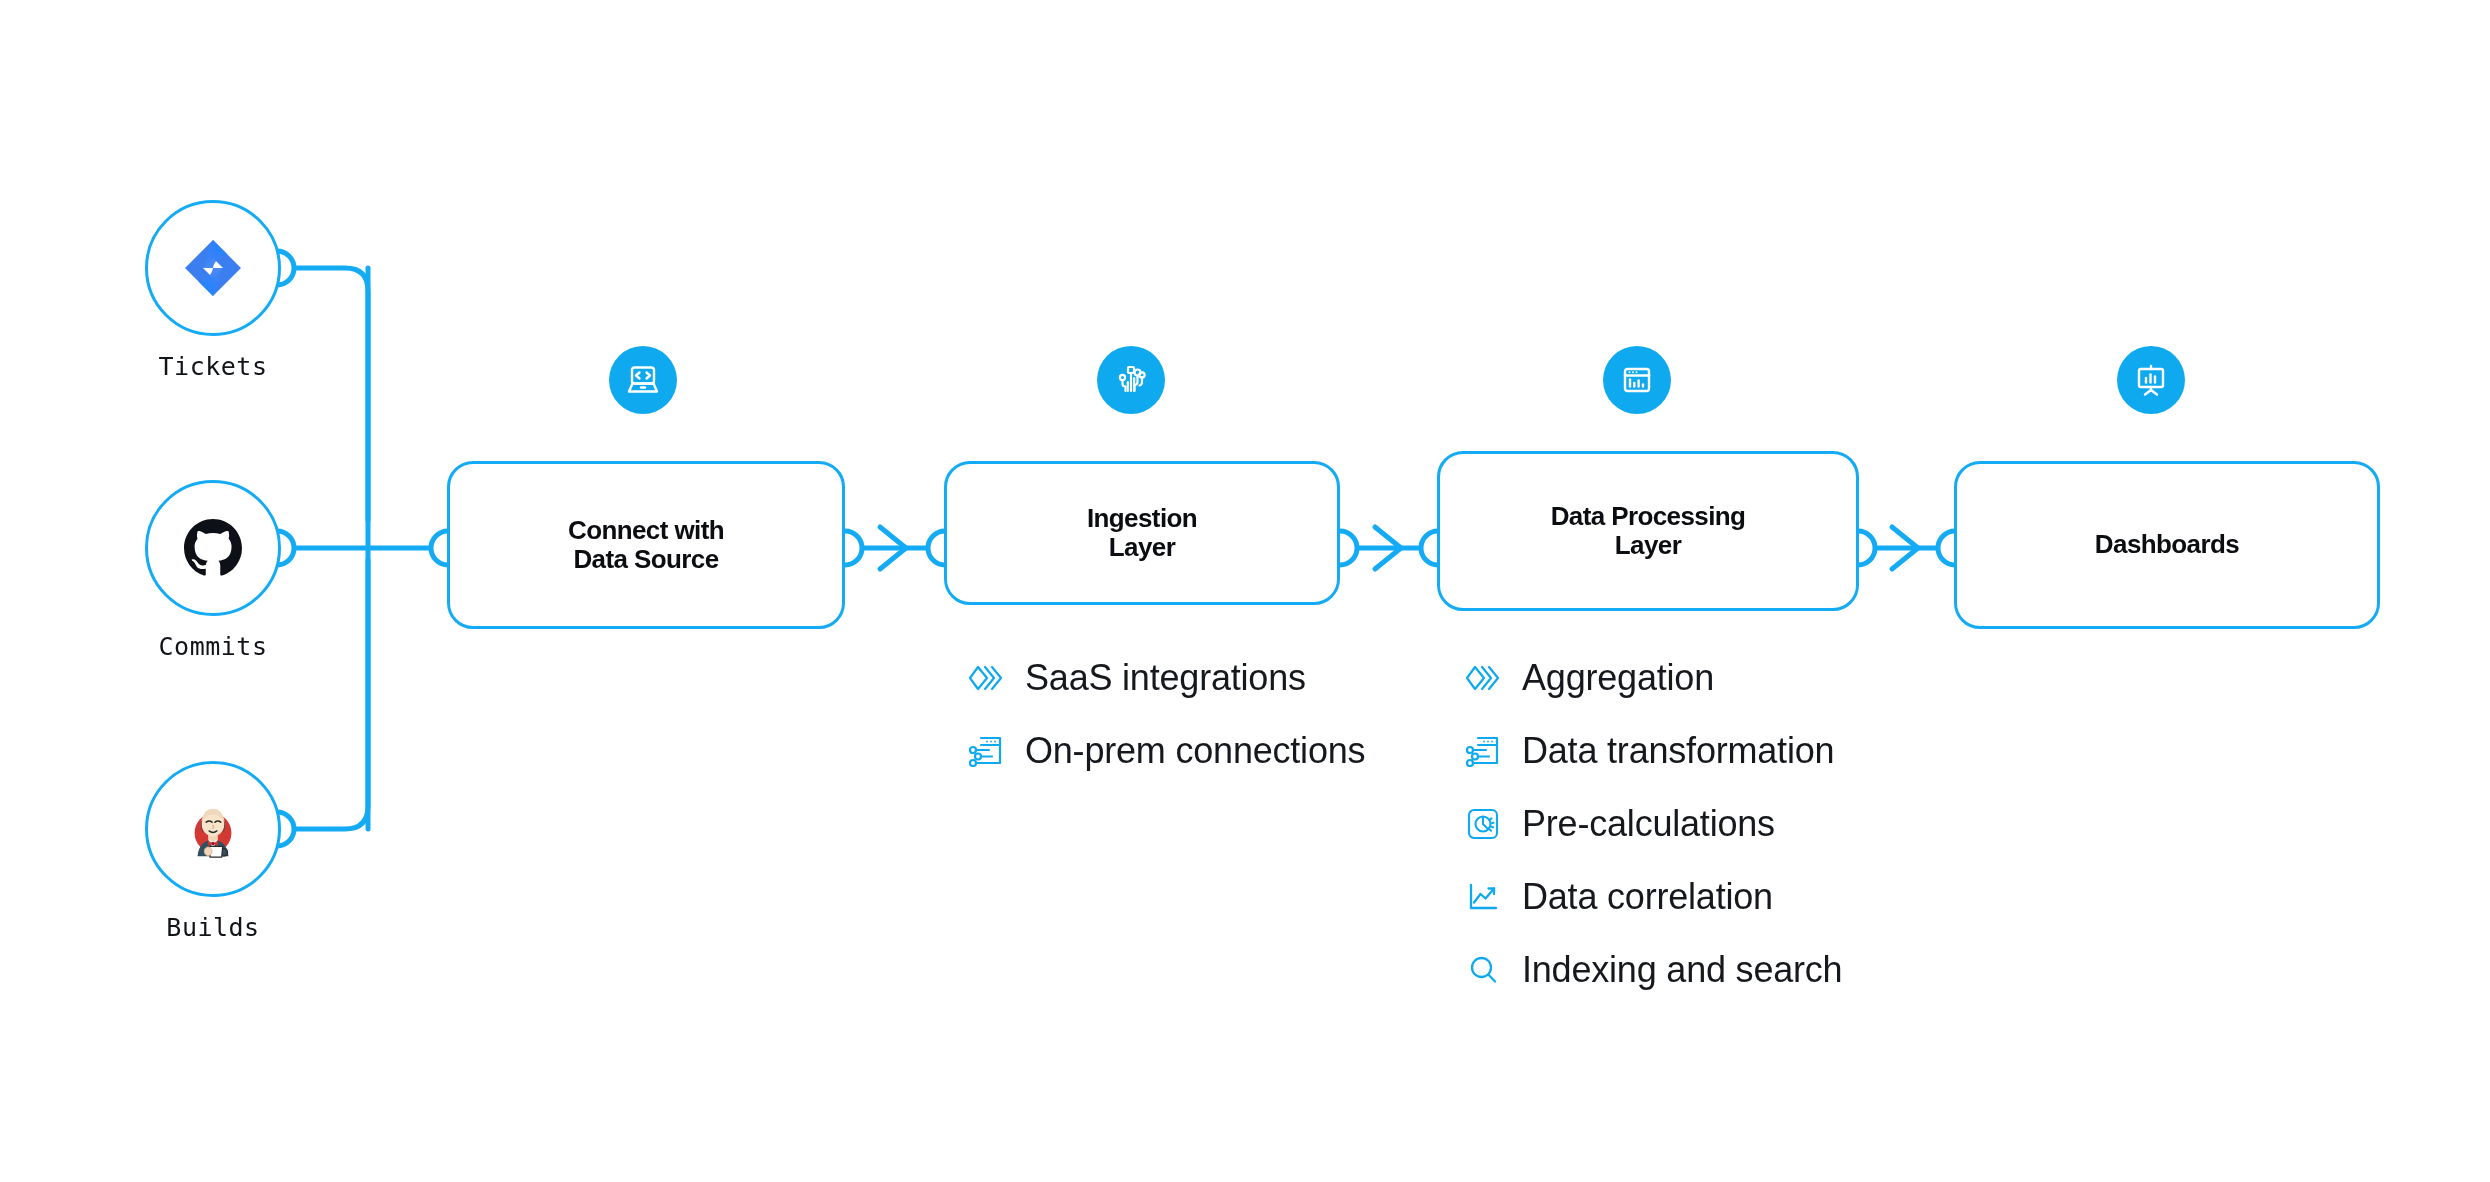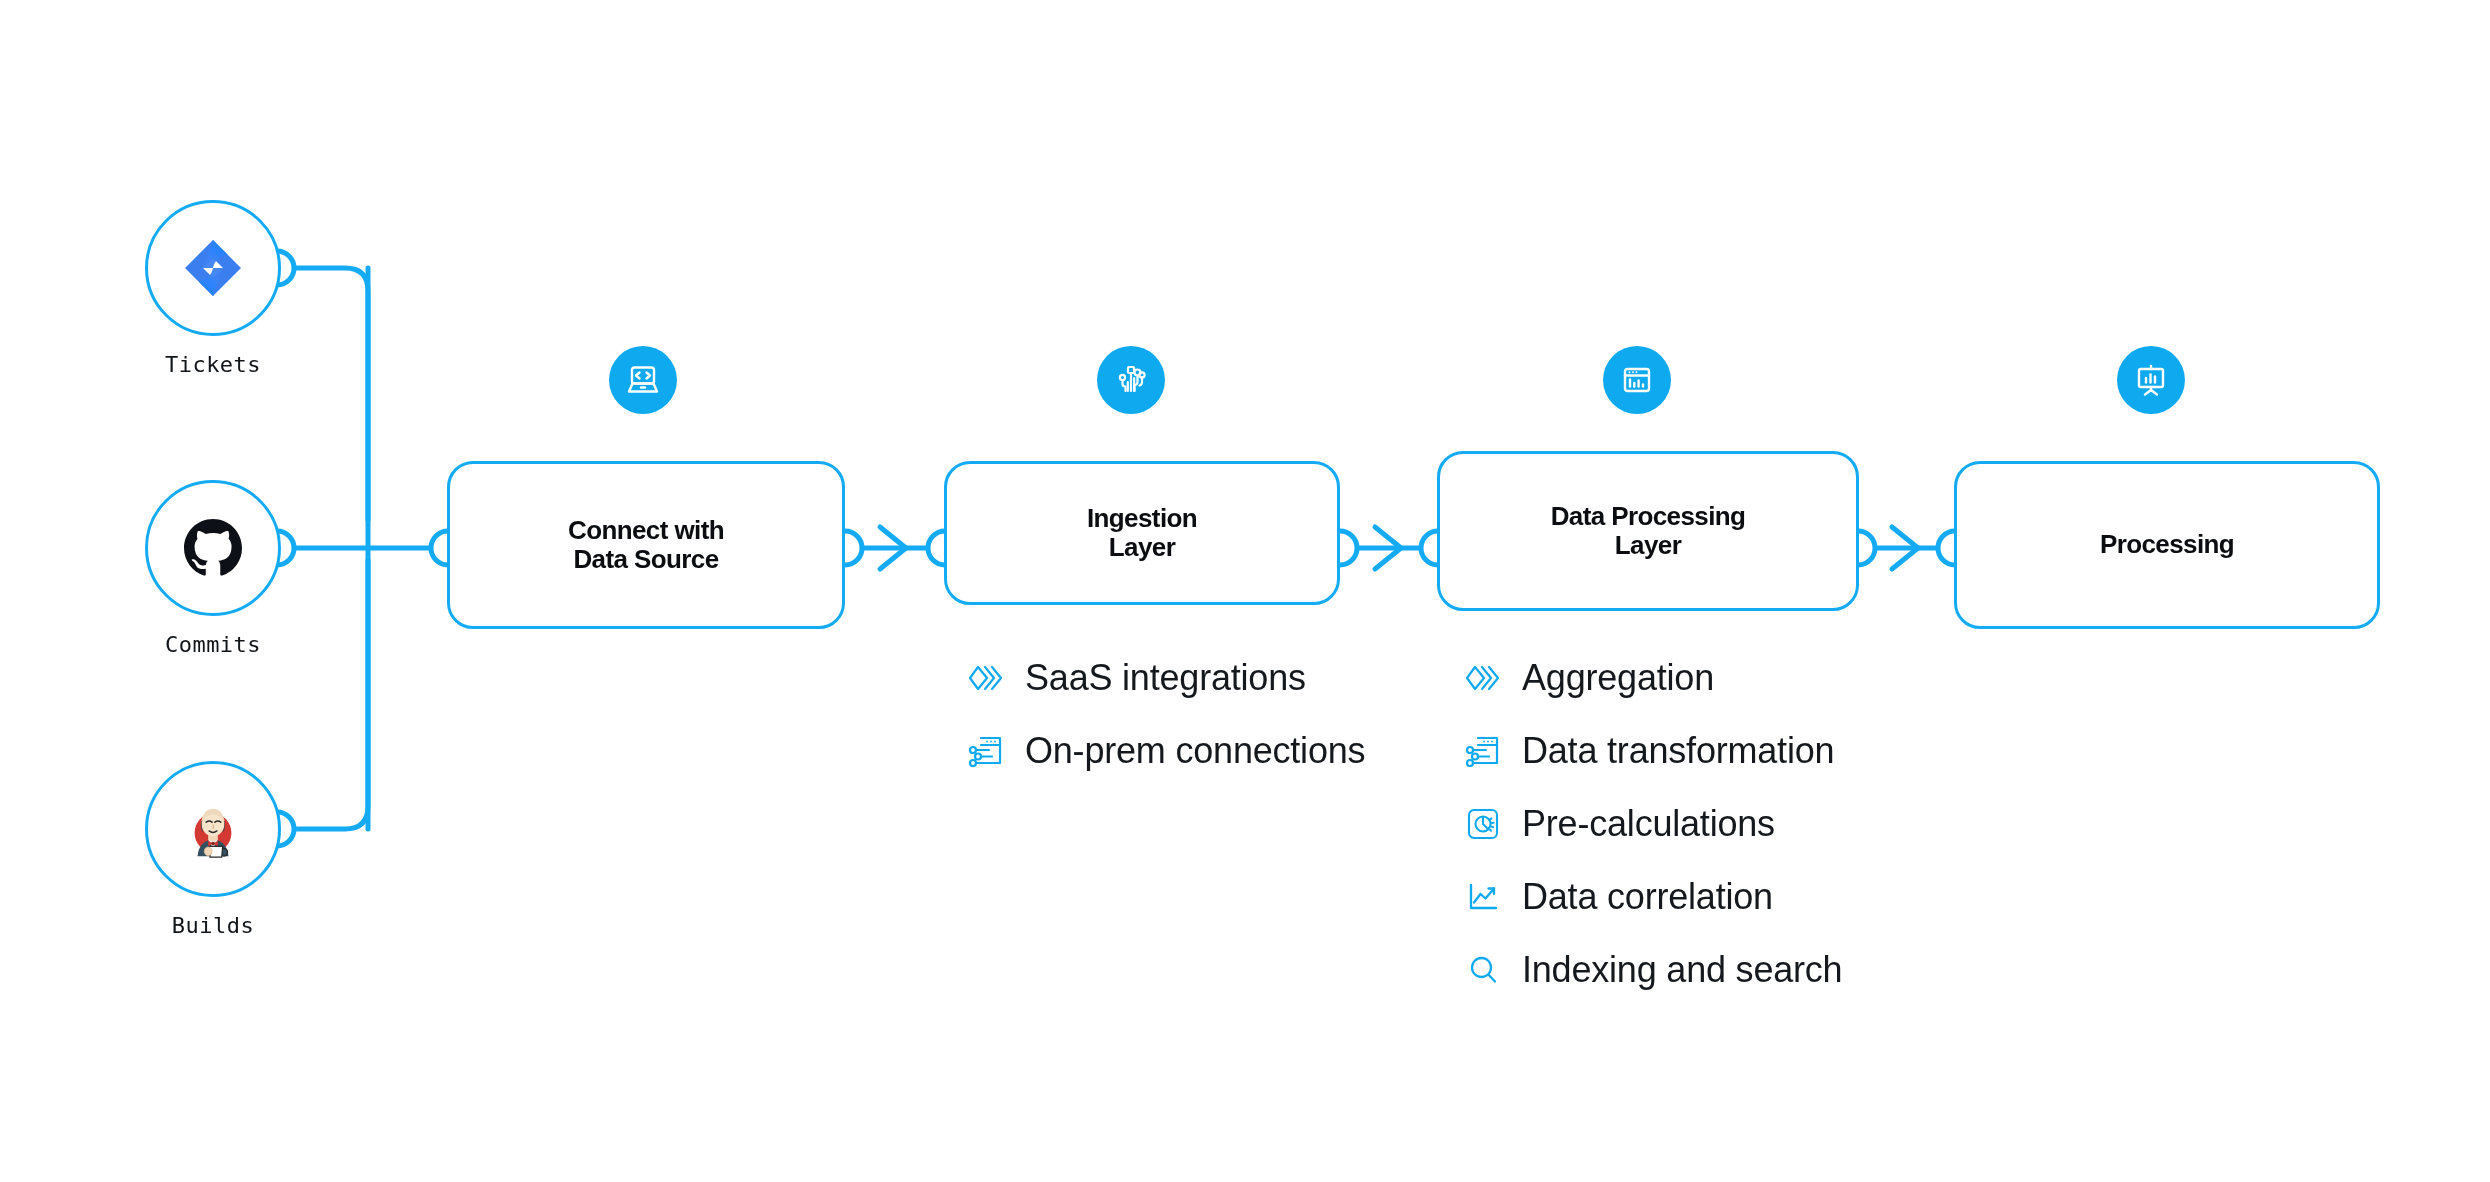--- a/index.html
+++ b/index.html
@@ -61,21 +61,21 @@
     display: flex;
     align-items: center;
     justify-content: center;
   }
   .source-label {
     position: absolute;
     top: 152px;
     left: 50%;
     transform: translateX(-50%);
     font-family: "DejaVu Sans Mono", "Liberation Mono", monospace;
-    font-size: 22px;
+    font-size: 25px;
     letter-spacing: 0.5px;
     color: #111418;
     white-space: nowrap;
   }
 
   
   .stage-box {
     position: absolute;
     box-sizing: border-box;
     border: 3px solid #15ABF4;
@@ -417,16 +417,16 @@
     <svg width="40" height="40" viewBox="0 0 40 40" fill="none" stroke="#ffffff" stroke-width="2.4" stroke-linejoin="round" stroke-linecap="round">
       <path d="M20 6 L20 9"></path>
       <rect x="8" y="9" width="24" height="18" rx="1.8"></rect>
       <path d="M20 27 L20 30 L14 34.5 M20 30 L26 34.5"></path>
       <path d="M15 22.5 L15 18"></path>
       <path d="M19.5 22.5 L19.5 14.5"></path>
       <path d="M24 22.5 L24 16.5"></path>
     </svg>
   </div>
   <div class="stage-box" style="left:1954px; top:461px; width:426px; height:168px;">
-    <div class="stage-title">Processing</div>
+    <div class="stage-title">Dashboards</div>
   </div>
 
 </div>
 
 </body></html>

